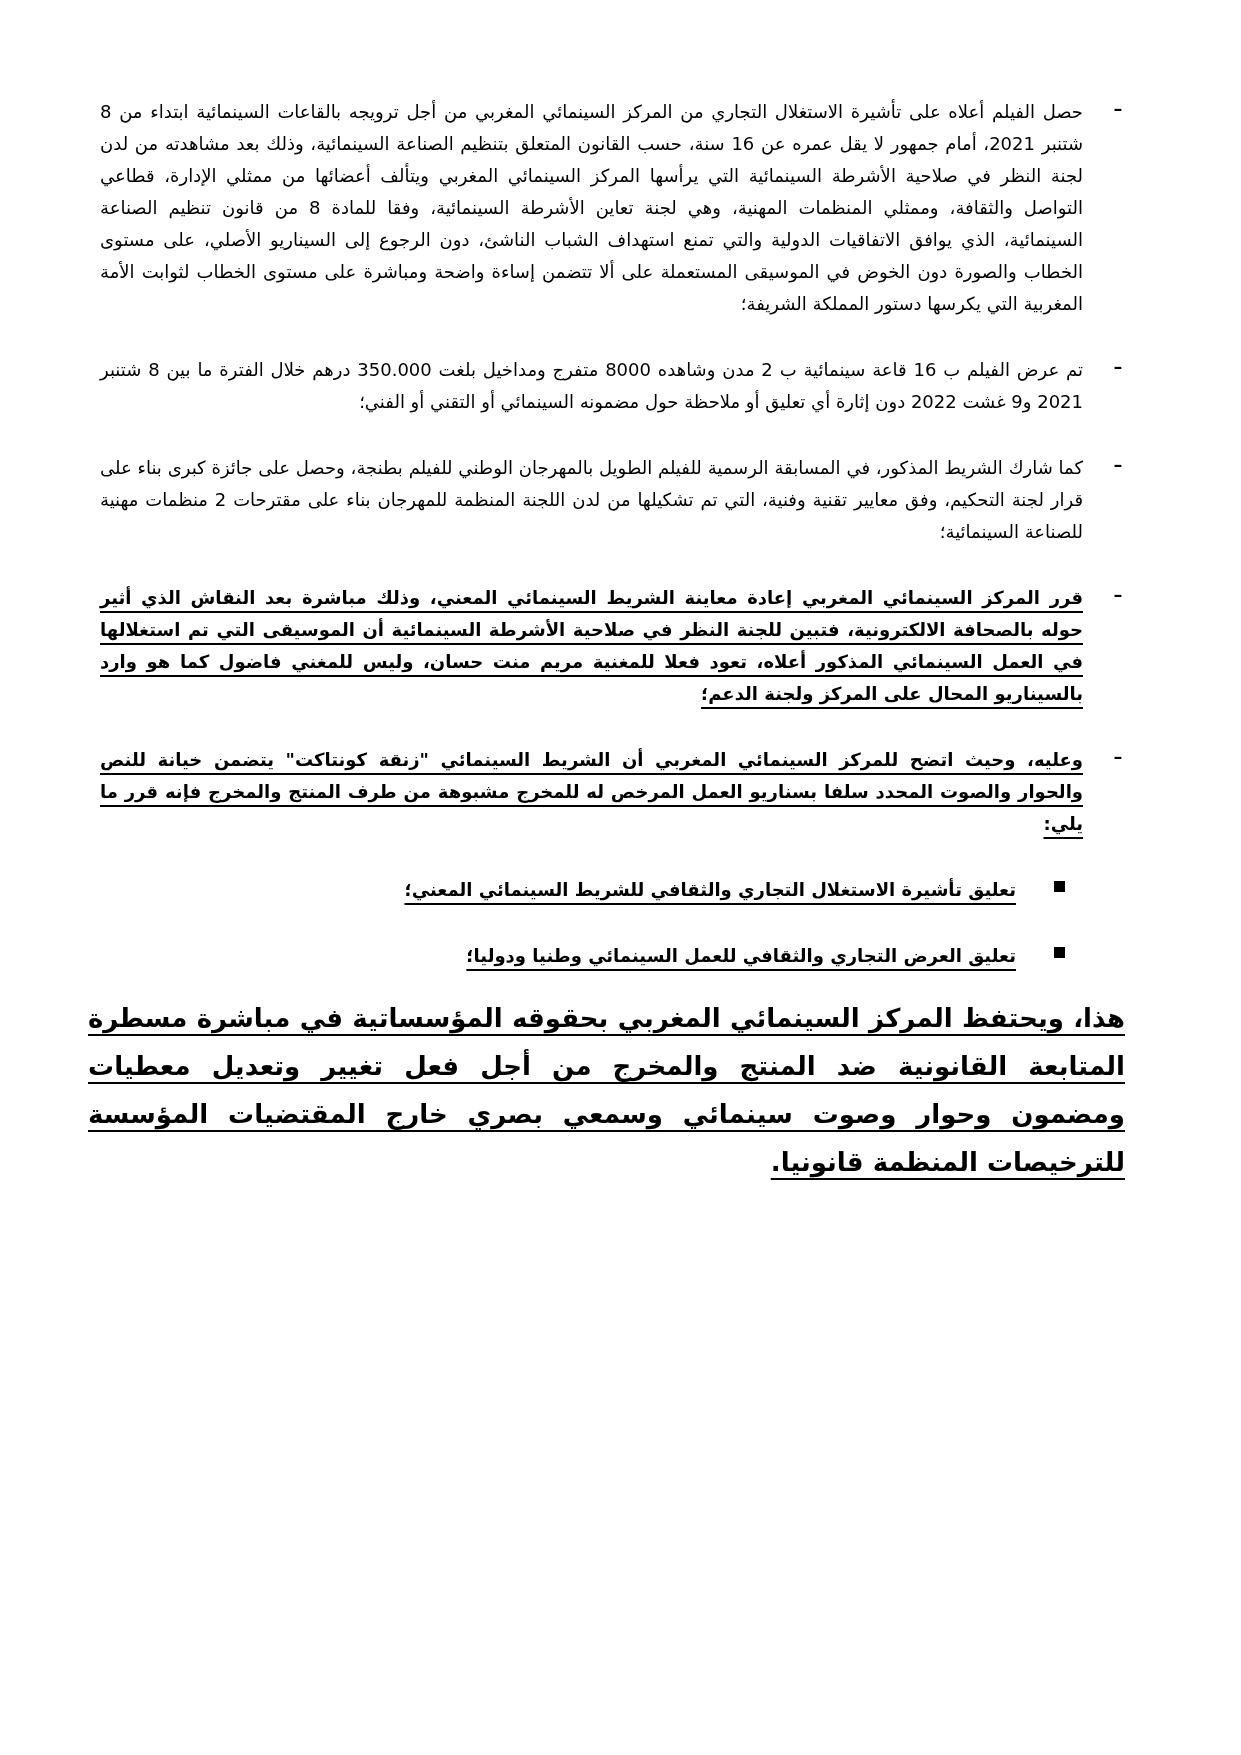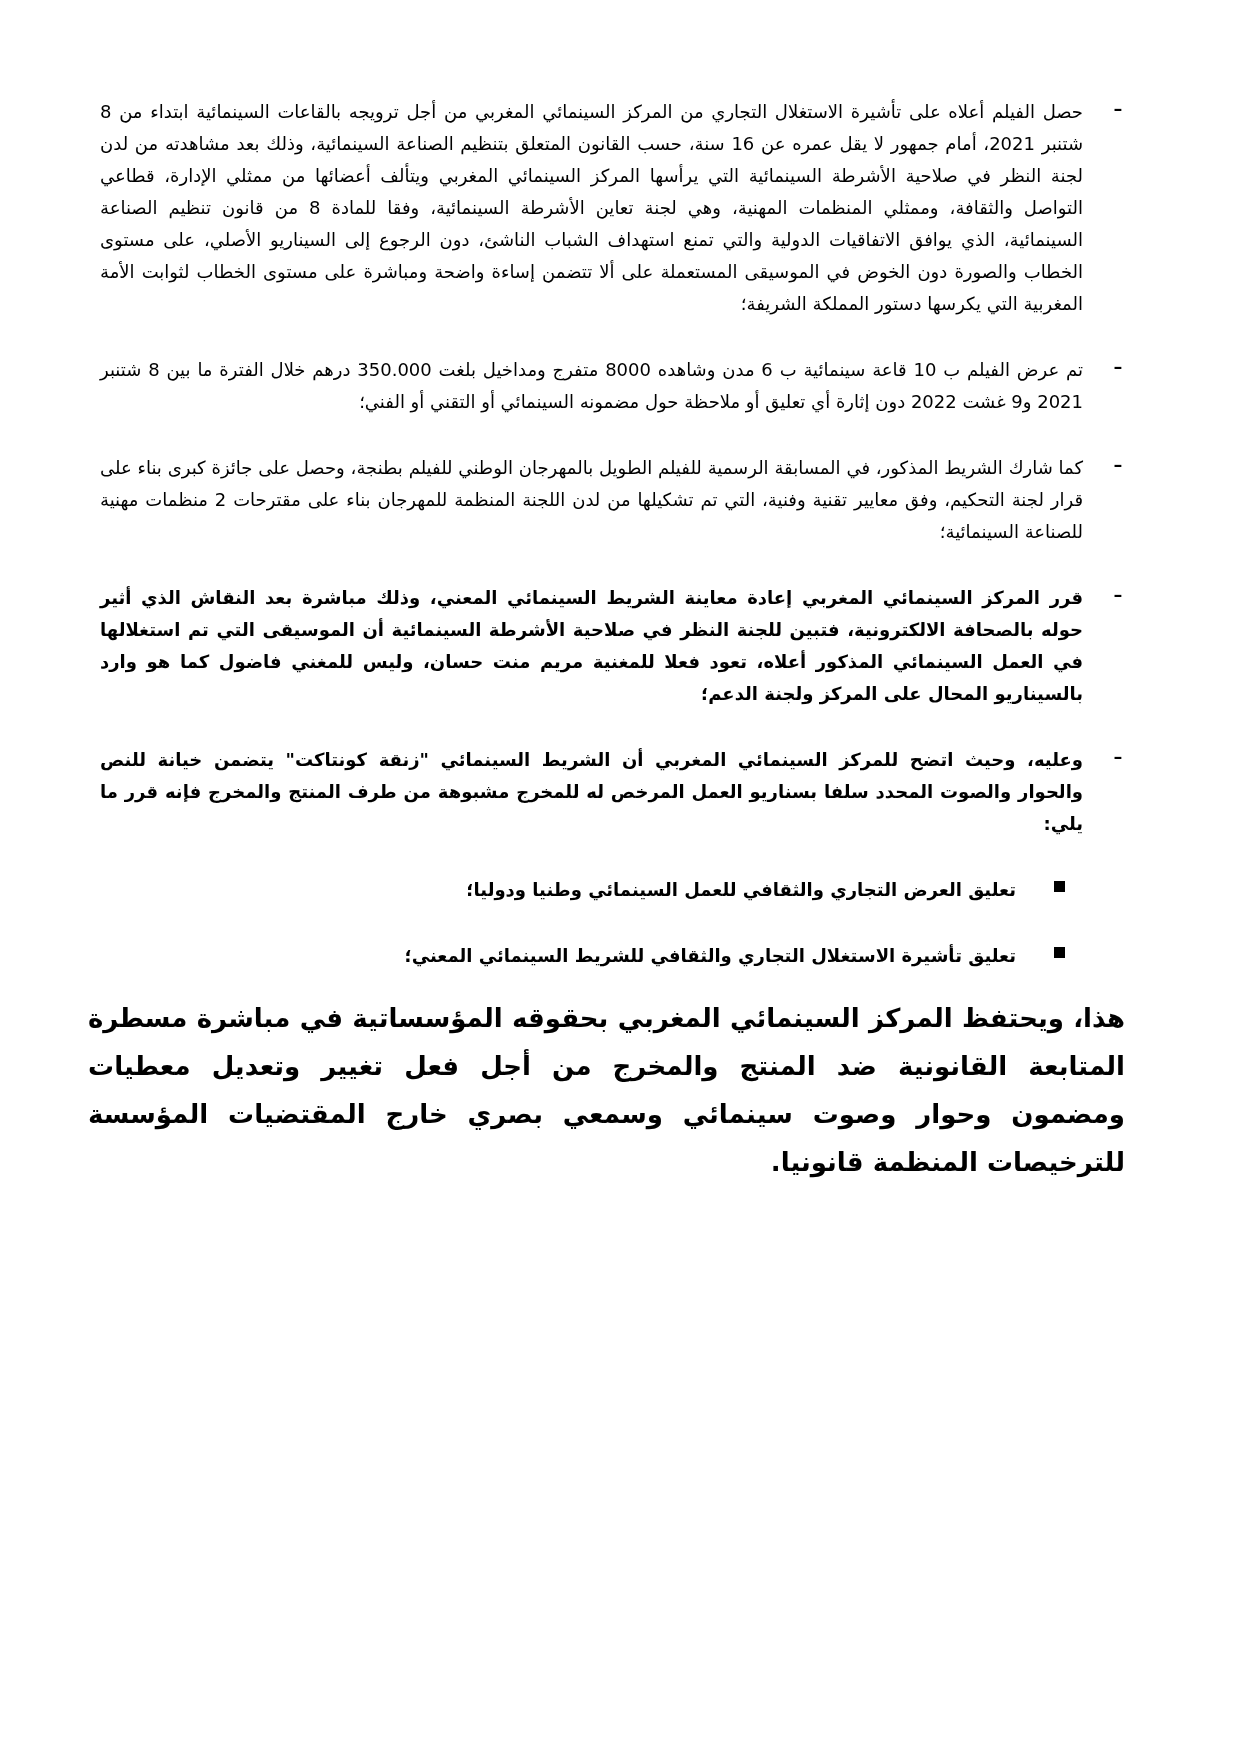--- a/index.html
+++ b/index.html
@@ -54,61 +54,62 @@
   
   .para {
     margin: 0 0 10px 0;
     font-size: 26px;
     line-height: 48px;
     text-align: justify;
   }
   
   .emph {
     font-weight: bold;
+    text-decoration: underline;
     text-underline-offset: 7px;
     text-decoration-thickness: 1.5px;
   }
 </style>
 </head>
 <body>
 
 <div class="doc">
 
   <div class="li">
     <span class="dash">-</span>
     <p class="txt">حصل الفيلم أعلاه على تأشيرة الاستغلال التجاري من المركز السينمائي المغربي من أجل ترويجه بالقاعات السينمائية ابتداء من 8 شتنبر 2021، أمام جمهور لا يقل عمره عن 16 سنة، حسب القانون المتعلق بتنظيم الصناعة السينمائية، وذلك بعد مشاهدته من لدن لجنة النظر في صلاحية الأشرطة السينمائية التي يرأسها المركز السينمائي المغربي ويتألف أعضائها من ممثلي الإدارة، قطاعي التواصل والثقافة، وممثلي المنظمات المهنية، وهي لجنة تعاين الأشرطة السينمائية، وفقا للمادة 8 من قانون تنظيم الصناعة السينمائية، الذي يوافق الاتفاقيات الدولية والتي تمنع استهداف الشباب الناشئ، دون الرجوع إلى السيناريو الأصلي، على مستوى الخطاب والصورة دون الخوض في الموسيقى المستعملة على ألا تتضمن إساءة واضحة ومباشرة على مستوى الخطاب لثوابت الأمة المغربية التي يكرسها دستور المملكة الشريفة؛</p>
   </div>
 
   <div class="li">
     <span class="dash">-</span>
-    <p class="txt">تم عرض الفيلم ب 10 قاعة سينمائية ب 6 مدن وشاهده 8000 متفرج ومداخيل بلغت 350.000 درهم خلال الفترة ما بين 8 شتنبر 2021 و9 غشت 2022 دون إثارة أي تعليق أو ملاحظة حول مضمونه السينمائي أو التقني أو الفني؛</p>
+    <p class="txt">تم عرض الفيلم ب 16 قاعة سينمائية ب 2 مدن وشاهده 8000 متفرج ومداخيل بلغت 350.000 درهم خلال الفترة ما بين 8 شتنبر 2021 و9 غشت 2022 دون إثارة أي تعليق أو ملاحظة حول مضمونه السينمائي أو التقني أو الفني؛</p>
   </div>
 
   <div class="li">
     <span class="dash">-</span>
     <p class="txt">كما شارك الشريط المذكور، في المسابقة الرسمية للفيلم الطويل بالمهرجان الوطني للفيلم بطنجة، وحصل على جائزة كبرى بناء على قرار لجنة التحكيم، وفق معايير تقنية وفنية، التي تم تشكيلها من لدن اللجنة المنظمة للمهرجان بناء على مقترحات 2 منظمات مهنية للصناعة السينمائية؛</p>
   </div>
 
   <div class="li">
     <span class="dash">-</span>
     <p class="txt emph">قرر المركز السينمائي المغربي إعادة معاينة الشريط السينمائي المعني، وذلك مباشرة بعد النقاش الذي أثير حوله بالصحافة الالكترونية، فتبين للجنة النظر في صلاحية الأشرطة السينمائية أن الموسيقى التي تم استغلالها في العمل السينمائي المذكور أعلاه، تعود فعلا للمغنية مريم منت حسان، وليس للمغني فاضول كما هو وارد بالسيناريو المحال على المركز ولجنة الدعم؛</p>
   </div>
 
   <div class="li">
     <span class="dash">-</span>
     <p class="txt emph">وعليه، وحيث اتضح للمركز السينمائي المغربي أن الشريط السينمائي "زنقة كونتاكت" يتضمن خيانة للنص والحوار والصوت المحدد سلفا بسناريو العمل المرخص له للمخرج مشبوهة من طرف المنتج والمخرج فإنه قرر ما يلي:</p>
   </div>
 
   <div class="sub">
     <span class="sq"></span>
-    <p class="txt emph">تعليق العرض التجاري والثقافي للعمل السينمائي وطنيا ودوليا؛</p>
+    <p class="txt emph">تعليق تأشيرة الاستغلال التجاري والثقافي للشريط السينمائي المعني؛</p>
   </div>
 
   <div class="sub">
     <span class="sq"></span>
-    <p class="txt emph">تعليق تأشيرة الاستغلال التجاري والثقافي للشريط السينمائي المعني؛</p>
+    <p class="txt emph">تعليق العرض التجاري والثقافي للعمل السينمائي وطنيا ودوليا؛</p>
   </div>
 
 
 
   <p class="para emph">هذا، ويحتفظ المركز السينمائي المغربي بحقوقه المؤسساتية في مباشرة مسطرة المتابعة القانونية ضد المنتج والمخرج من أجل فعل تغيير وتعديل معطيات ومضمون وحوار وصوت سينمائي وسمعي بصري خارج المقتضيات المؤسسة للترخيصات المنظمة قانونيا.</p>
 
 </div>
 
 </body></html>

